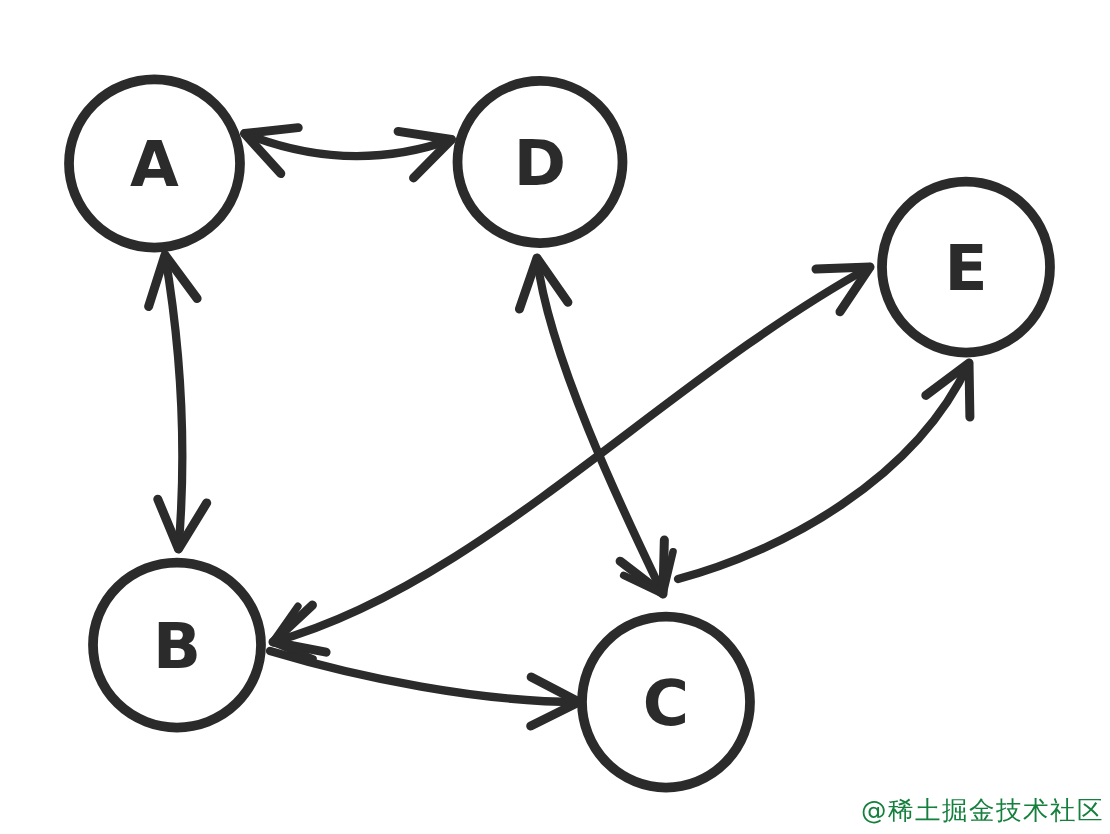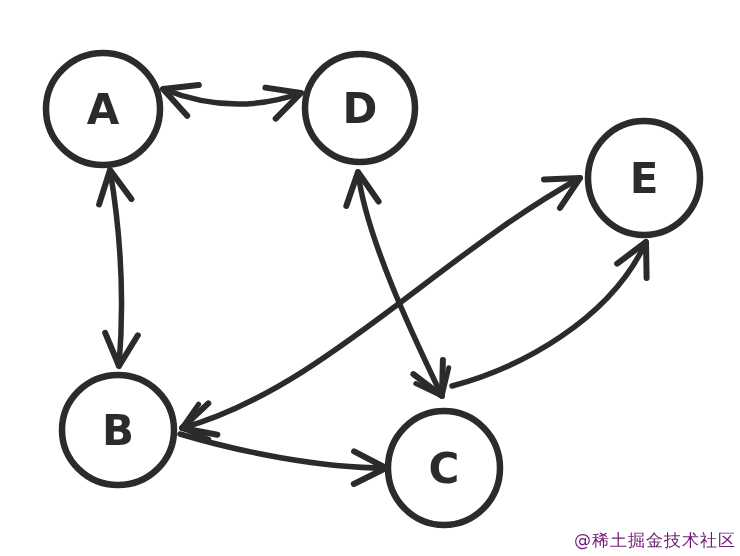--- a/index.html
+++ b/index.html
@@ -11,21 +11,21 @@
     overflow: hidden;
     font-family: "DejaVu Sans", "Liberation Sans", sans-serif;
   }
   .stage svg { position: absolute; left: 0; top: 0; }
   .watermark {
     position: absolute;
     right: 4px;
     bottom: 4px;
     font-size: 17px;
     letter-spacing: 1px;
-    color: #701a75;
+    color: #15803d;
     font-family: "DejaVu Sans", "Liberation Sans", sans-serif;
     user-select: none;
     margin-top: 35px;
   }
   .node-label {
     font-weight: bold;
     font-size: 42px;
   }
 </style>
 </head>

